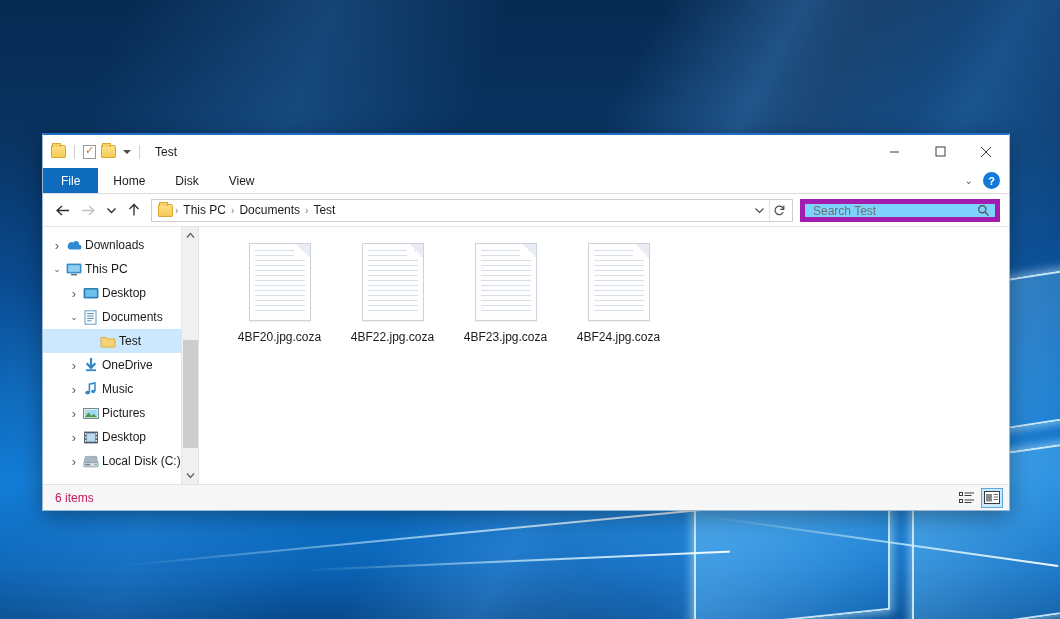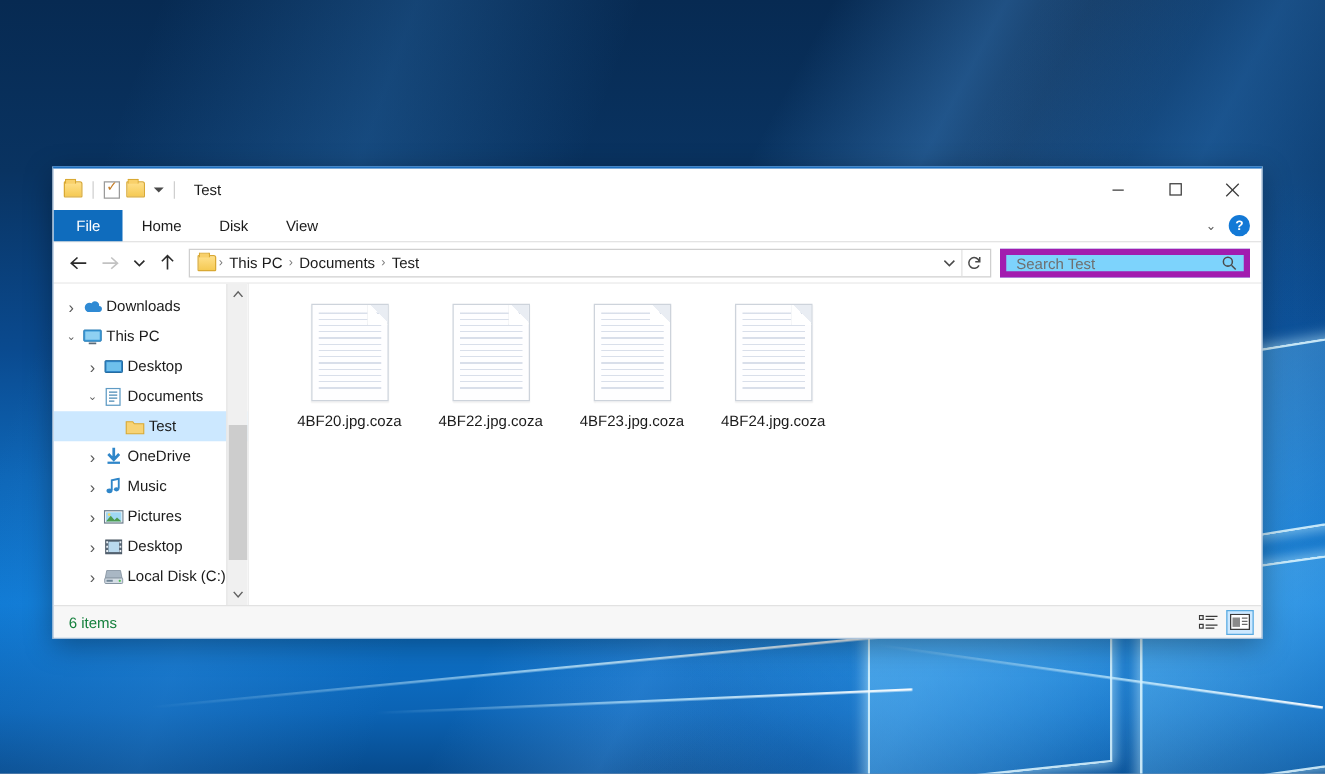--- a/index.html
+++ b/index.html
@@ -279,21 +279,21 @@
     text-align: center; white-space: nowrap;
   }
 
   
   #statusbar {
     height: 26px; flex: none;
     border-top: 1px solid #e2e2e2;
     background: #f7f7f7;
     display: flex; align-items: center;
     padding: 0 6px 0 12px;
-    font-size: 12px; color: #15803d;
+    font-size: 12px; color: #be185d;
   }
   #viewbtns { margin-left: auto; display: flex; gap: 3px; align-items: center; }
   .viewbtn {
     width: 22px; height: 20px;
     display: flex; align-items: center; justify-content: center;
   }
   .viewbtn.active { background: #cce8ff; border: 1px solid #5aaae0; }
 </style>
 </head>
 <body>

